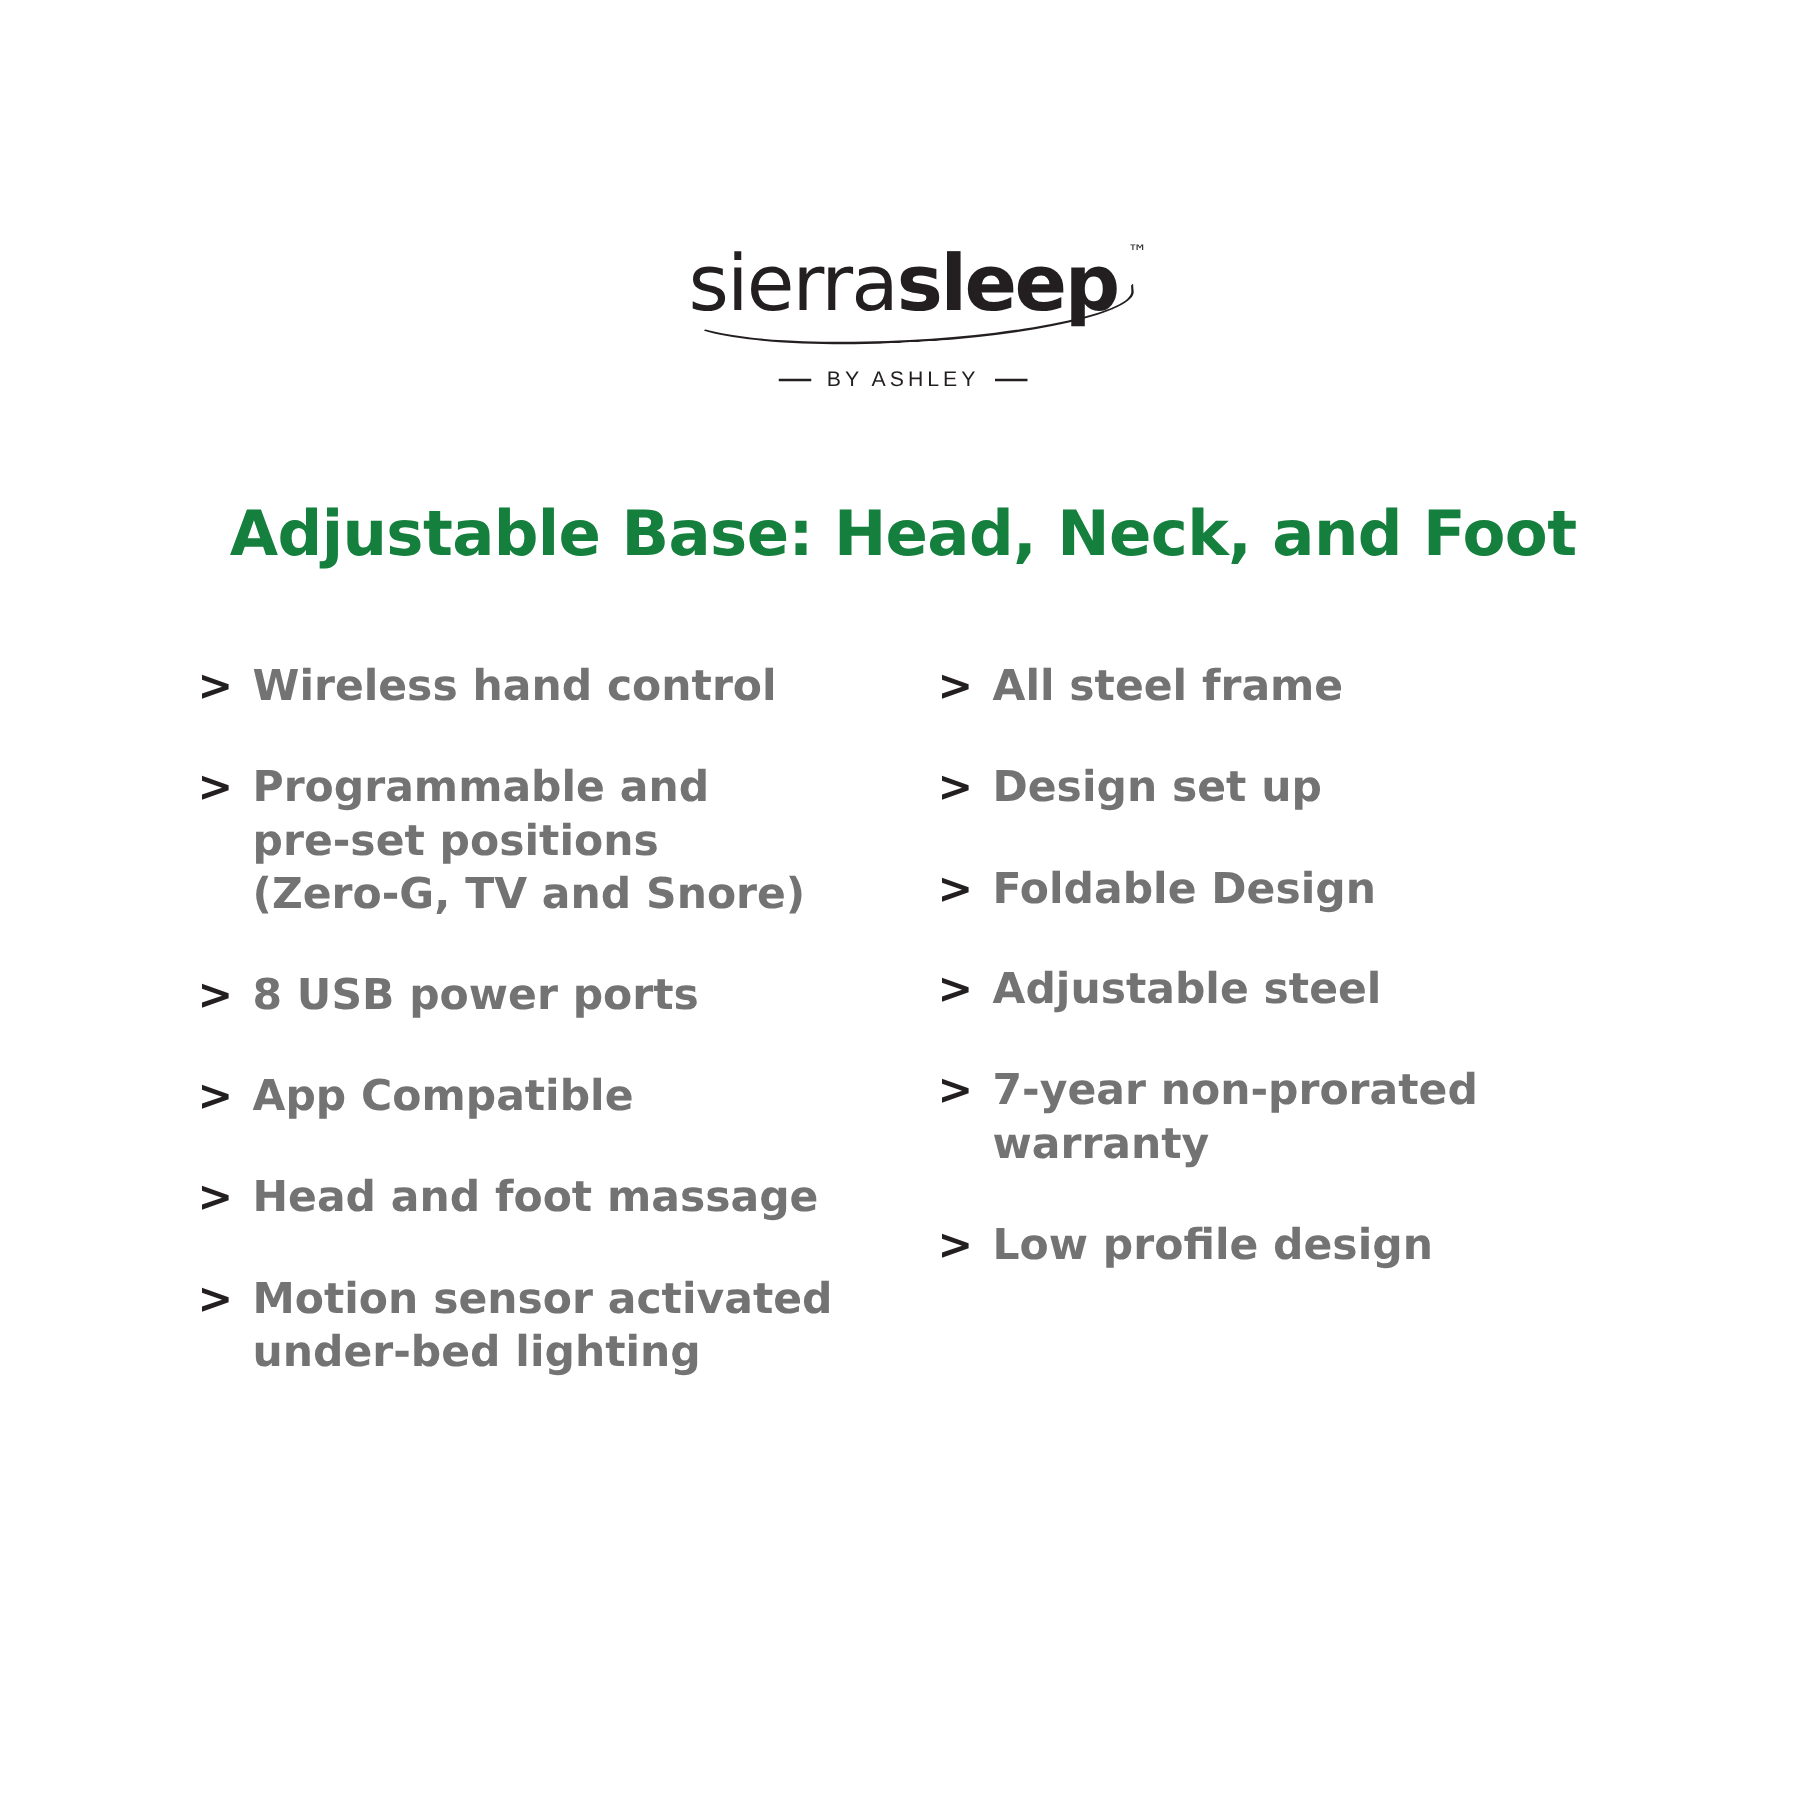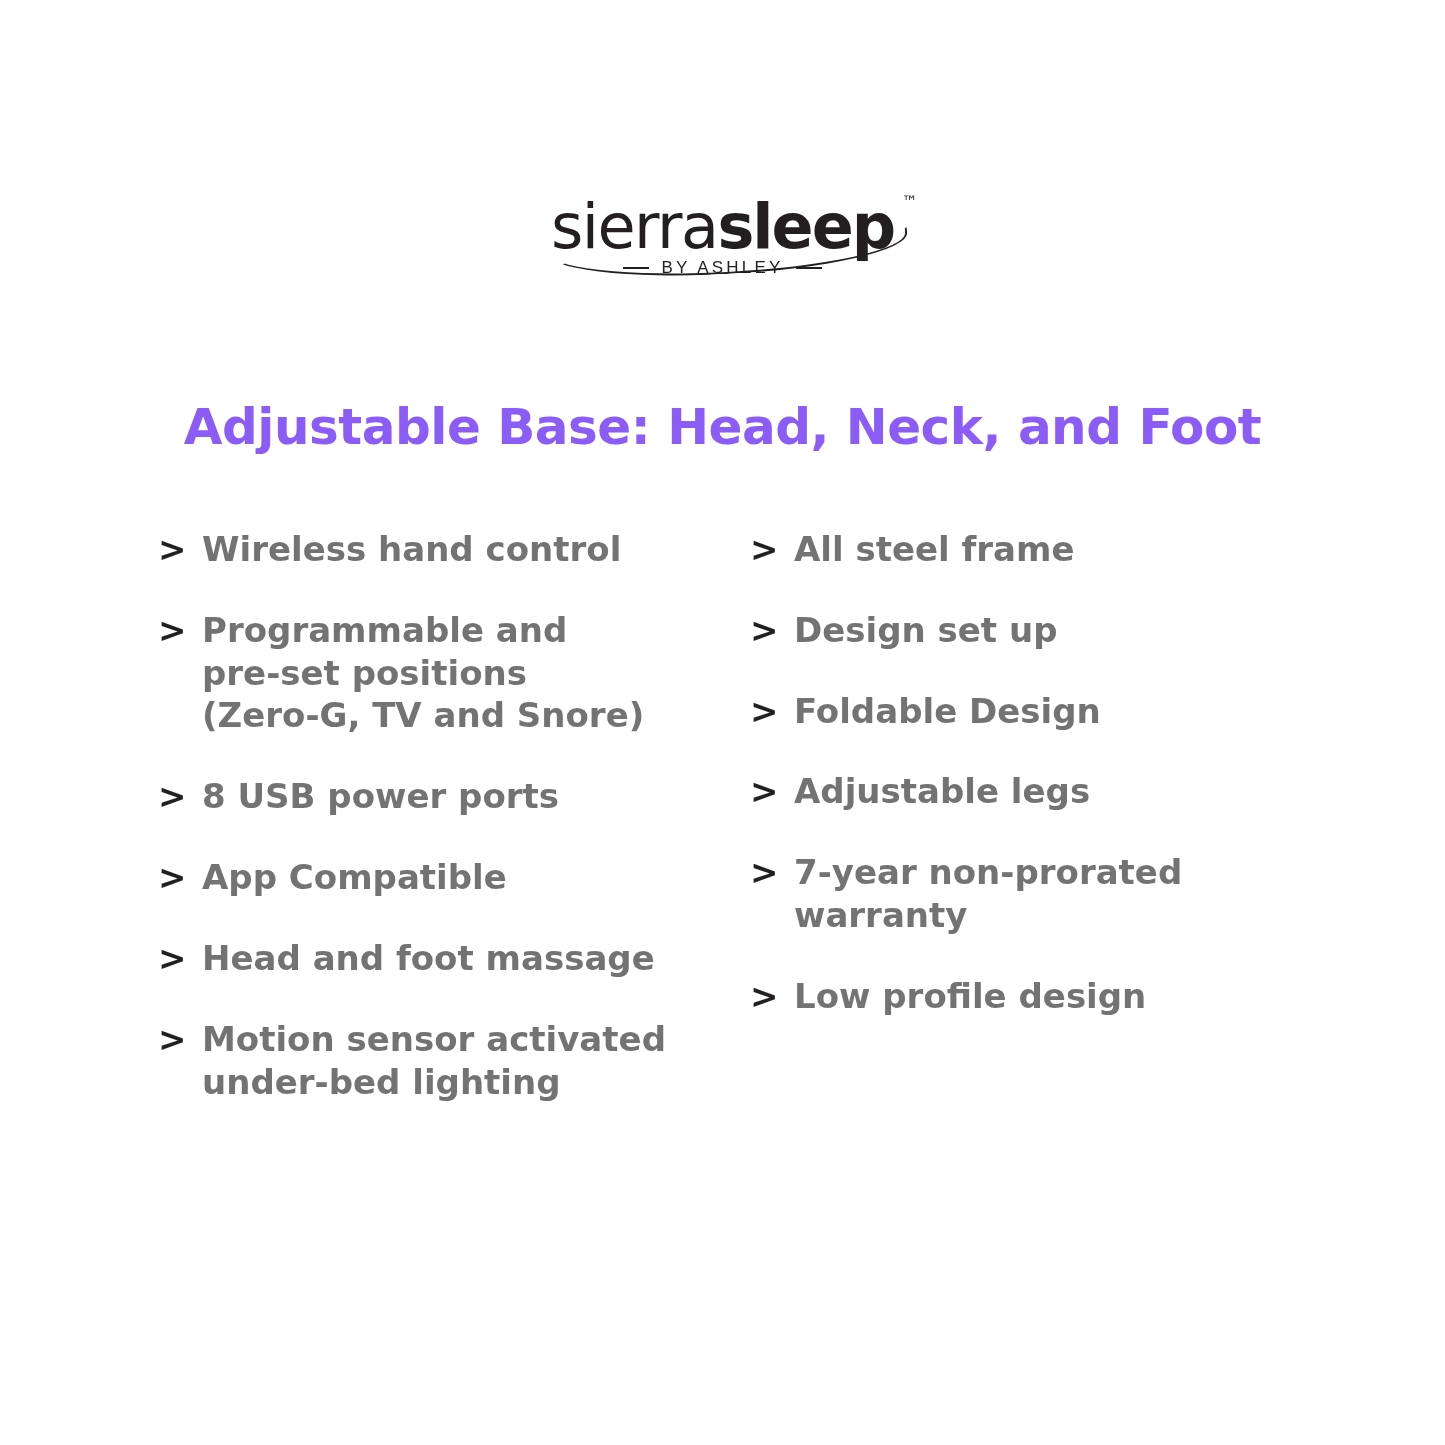--- a/index.html
+++ b/index.html
@@ -64,20 +64,21 @@
     bottom: -16px;
     height: 34px;
     border: 2.5px solid #231f20;
     border-top-color: transparent;
     border-left-color: transparent;
     border-radius: 0 0 60% 60% / 0 0 100% 100%;
     transform: rotate(-3deg);
     pointer-events: none;
   }
   .logo-sub {
+    margin-top: 36px;
     font-family: "Liberation Sans", sans-serif;
     font-size: 17px;
     letter-spacing: 3.2px;
     color: #231f20;
     display: flex;
     align-items: center;
     justify-content: center;
     gap: 12px;
   }
   .logo-sub .rule {
@@ -91,21 +92,21 @@
   .title {
     position: absolute;
     top: 398px;
     left: 0;
     width: 100%;
     text-align: center;
     font-family: "DejaVu Sans", sans-serif;
     font-size: 50px;
     font-weight: 700;
     letter-spacing: -0.5px;
-    color: #8b5cf6;
+    color: #15803d;
   }
 
   
   .columns {
     position: absolute;
     top: 528px;
     left: 158px;
     width: 1140px;
     display: flex;
     gap: 0;
@@ -200,21 +201,21 @@
       <div class="feature">
         <span class="chev">&gt;</span>
         <span class="txt">Design set up</span>
       </div>
       <div class="feature">
         <span class="chev">&gt;</span>
         <span class="txt">Foldable Design</span>
       </div>
       <div class="feature">
         <span class="chev">&gt;</span>
-        <span class="txt">Adjustable legs</span>
+        <span class="txt">Adjustable steel</span>
       </div>
       <div class="feature">
         <span class="chev">&gt;</span>
         <span class="txt">7-year non-prorated
 warranty</span>
       </div>
       <div class="feature">
         <span class="chev">&gt;</span>
         <span class="txt">Low profile design</span>
       </div>

